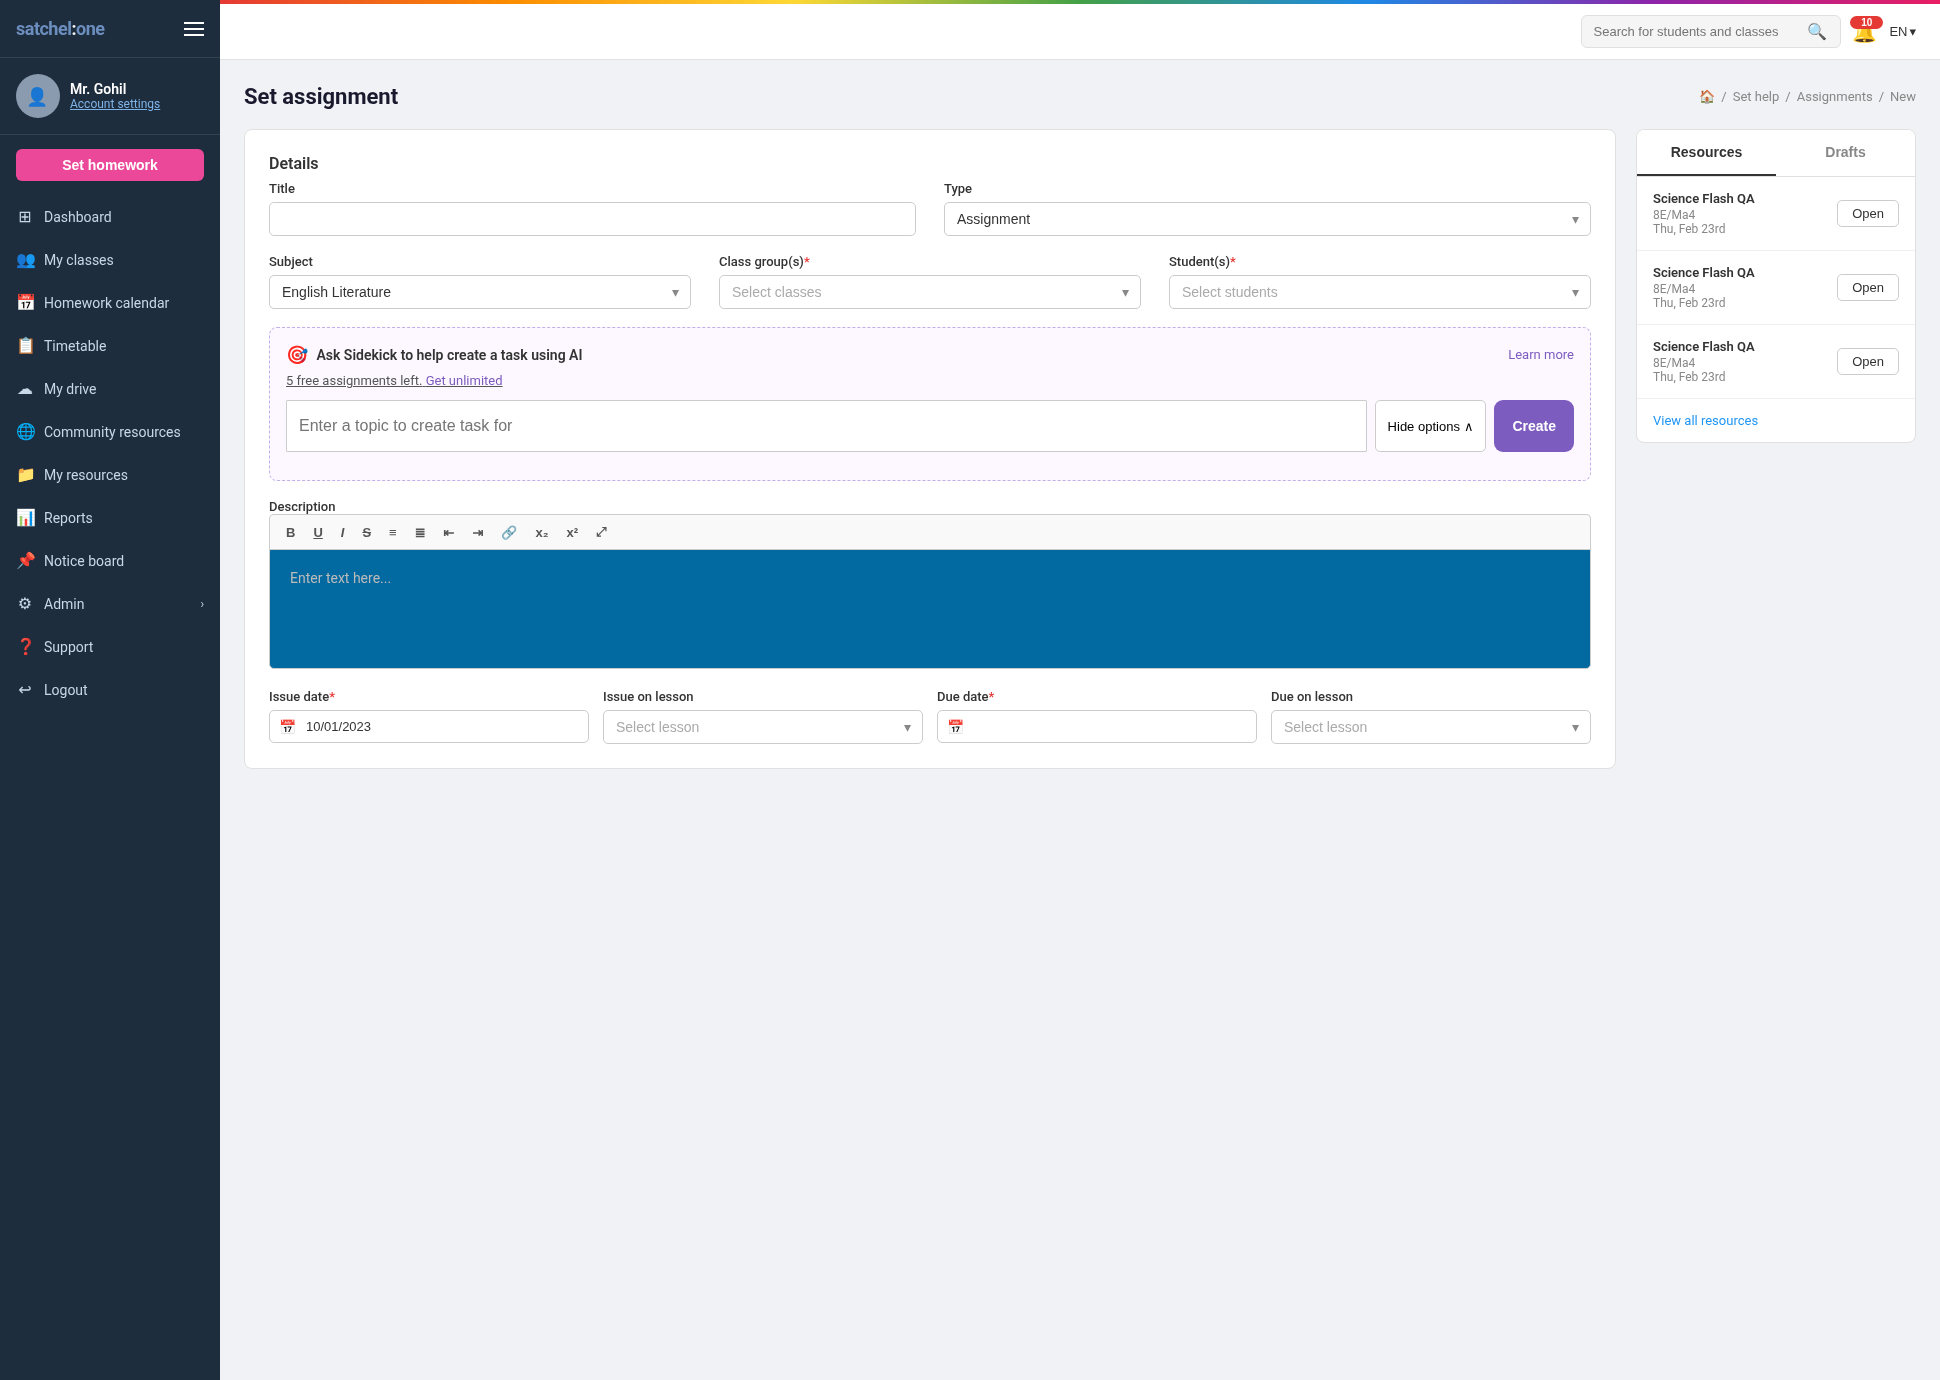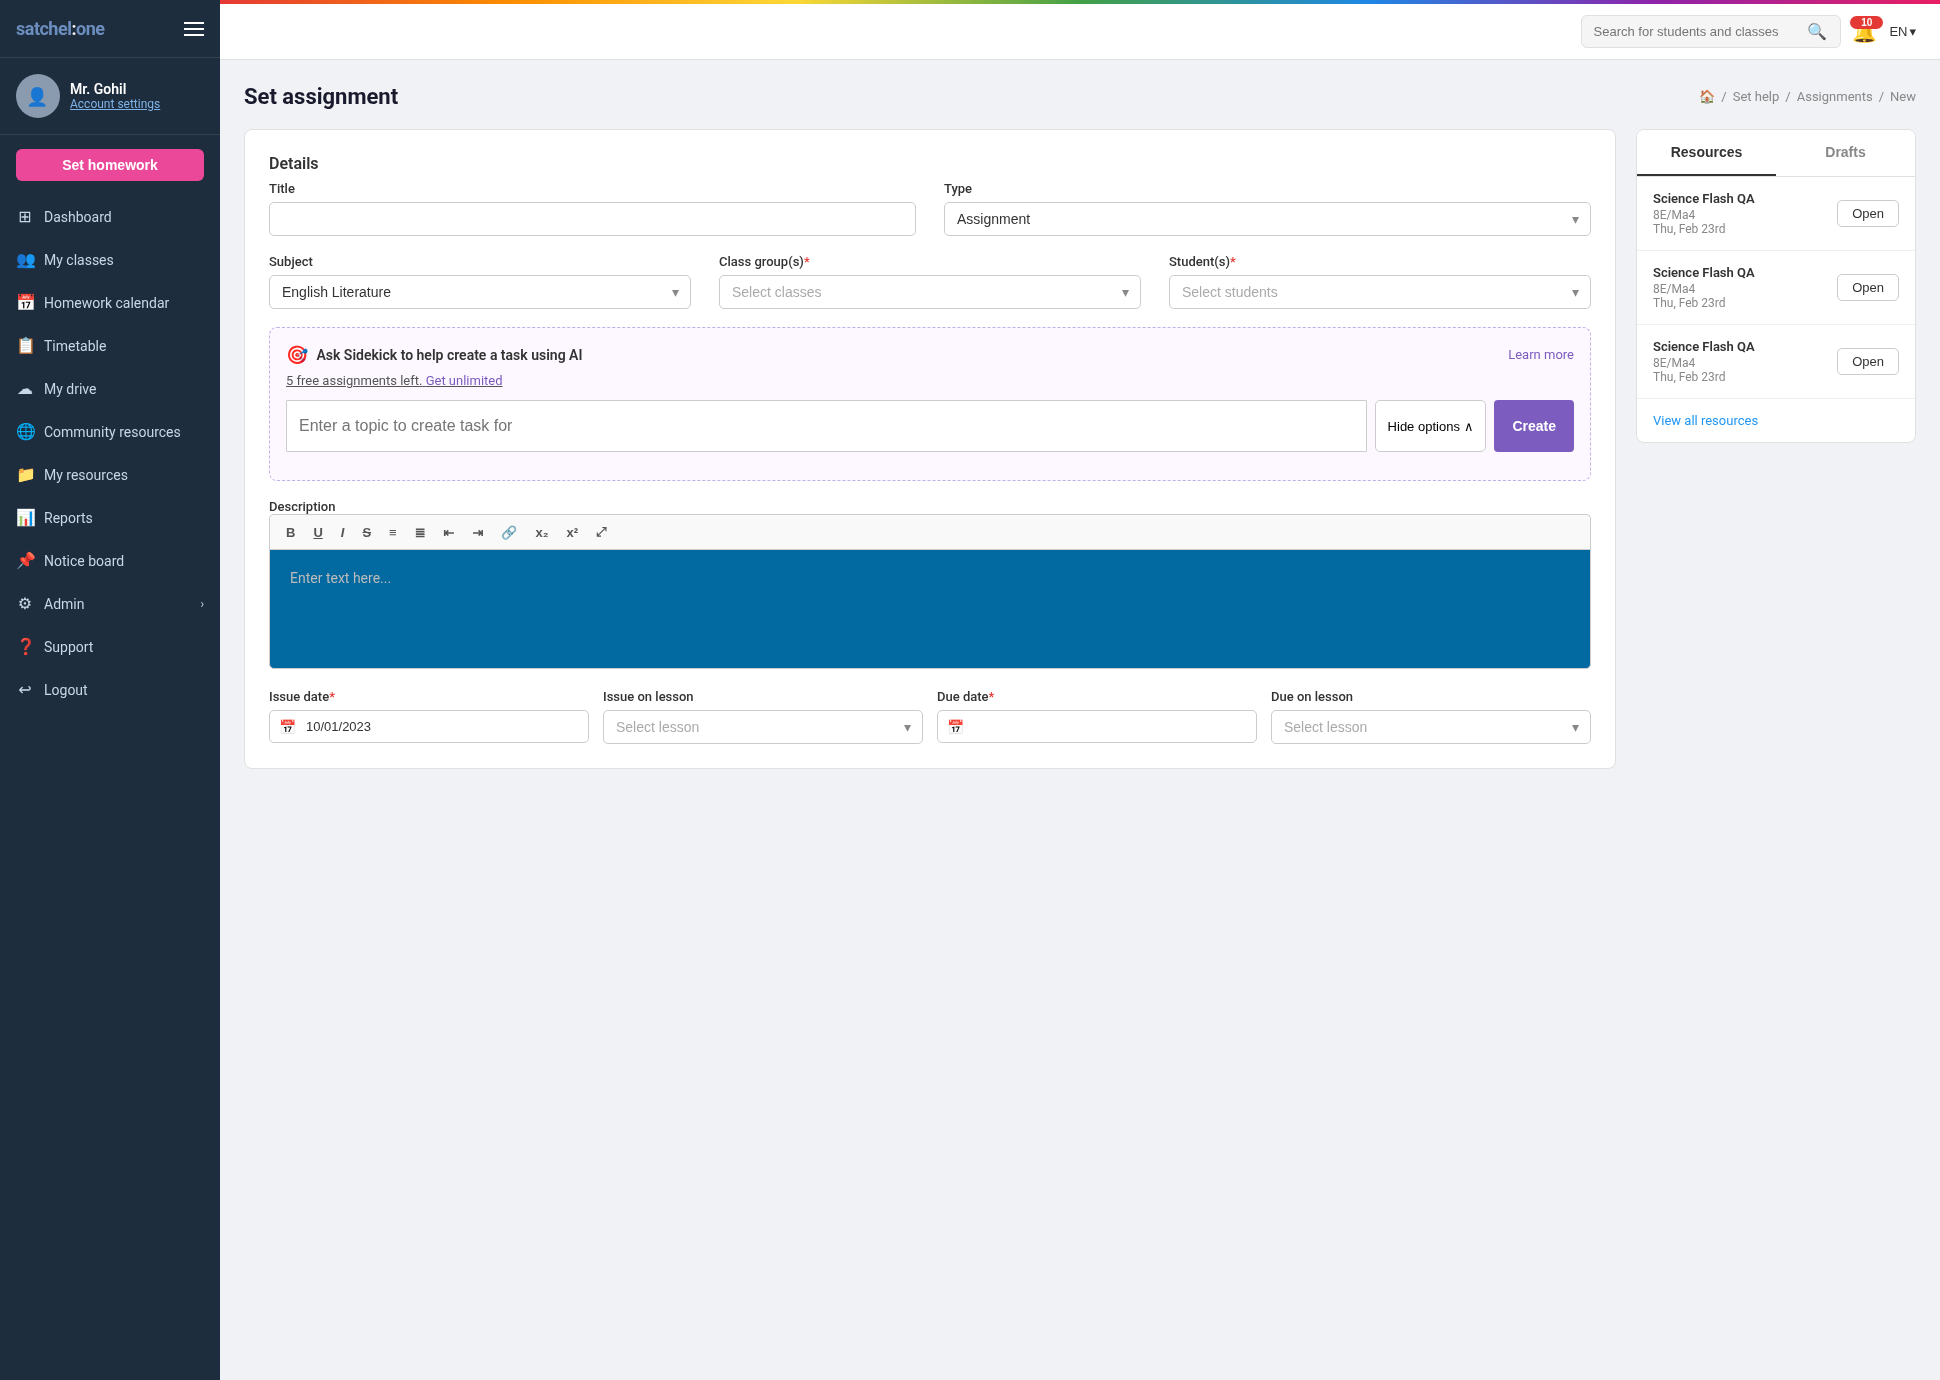--- a/index.html
+++ b/index.html
@@ -235,21 +235,21 @@
       cursor: pointer;
       display: flex;
       align-items: center;
       gap: 4px;
       white-space: nowrap;
     }
     .create-btn {
       background: #7c5cbf;
       color: #fff;
       border: none;
-      border-radius: 4px;
+      border-radius: 9px;
       padding: 8px 18px;
       font-size: 14px;
       font-weight: 600;
       cursor: pointer;
     }
 
     .ai-options-grid { display: grid; grid-template-columns: 1fr 1fr; gap: 6px 20px; }
 
     
     .desc-label { font-size: 13px; font-weight: 500; color: #333; }

